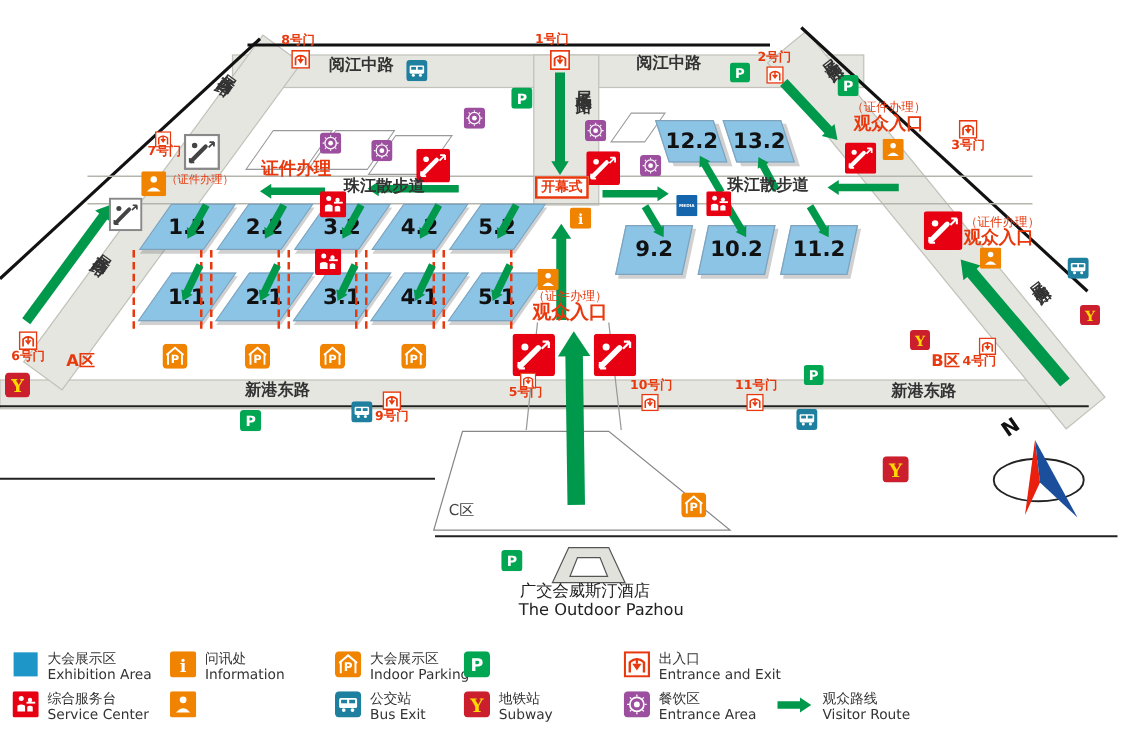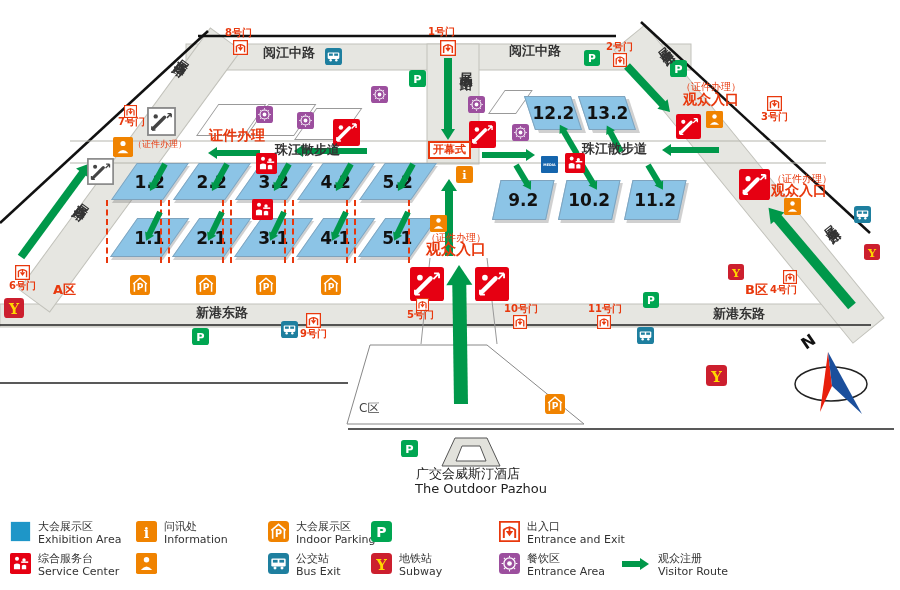--- a/index.html
+++ b/index.html
@@ -673,18 +673,18 @@
         </div>
       </div>
       <div class="lg-item" style="left: 621px; top: 553px;">
         <div style="position: relative; width: 30px; height: 21px;">
           <div class="arrow" style="left: 1px; top: 5px; width: 28px; height: 12px; transform: rotate(0deg);">
             <i style="position:absolute;left:0;top:2.88px;width:19.4px;height:6.24px;background:#00984a"></i>
             <i style="position:absolute;left:18.4px;top:0;width:0;height:0;border-top:6px solid transparent;border-bottom:6px solid transparent;border-left:9.600000000000001px solid #00984a"></i>
           </div>
         </div>
         <div>
-          <div class="lg-cn">观众注册</div>
+          <div class="lg-cn">观众路线</div>
           <div class="lg-en">Visitor Route</div>
         </div>
       </div>
     </div>
 </div>
 
 </body></html>

